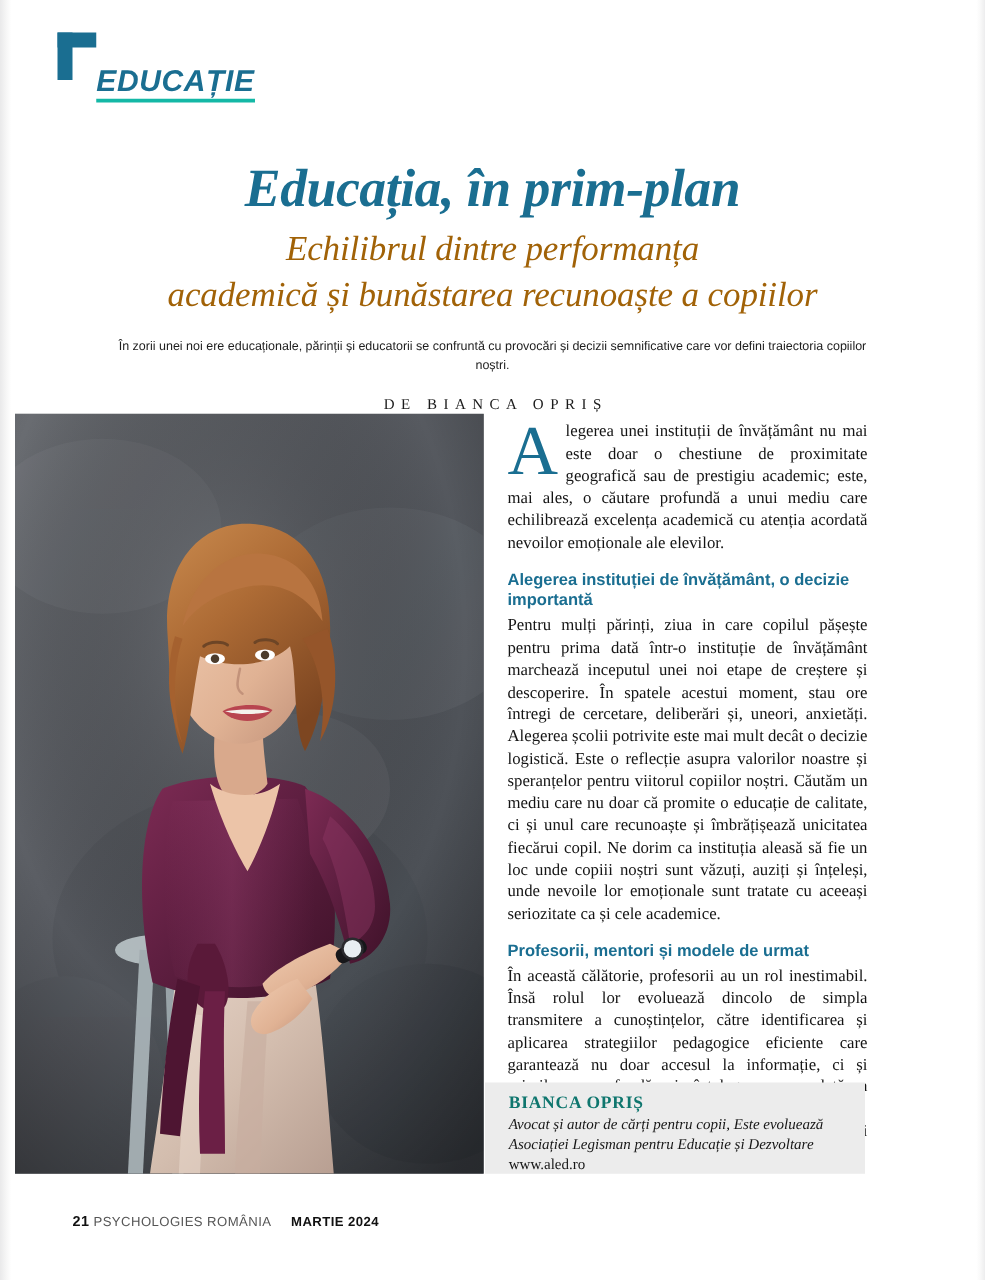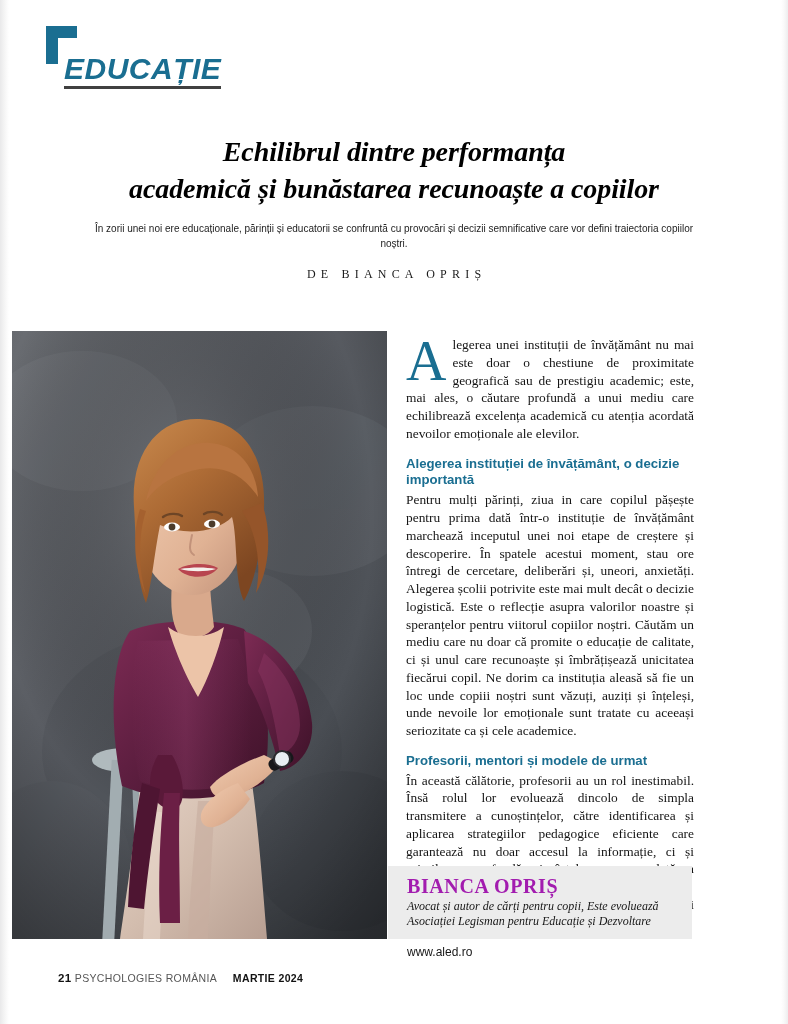--- a/index.html
+++ b/index.html
@@ -56,30 +56,30 @@
     background: #1a6e91;
   }
   .corner-mark .bar-v {
     position: absolute;
     left: 0; top: 0;
     width: 12px; height: 38px;
     background: #1a6e91;
   }
   .section-label {
     position: absolute;
-    left: 18px;
+    left: 31px;
     top: 27px;
     font-family: "Liberation Sans", sans-serif;
     font-weight: bold;
     font-style: italic;
-    font-size: 30px;
+    font-size: 24px;
     letter-spacing: 0.5px;
     color: #1a6e91;
     white-space: nowrap;
-    border-bottom: 3px solid #404040;
+    border-bottom: 3px solid #14b8a6;
     padding-bottom: 1px;
     line-height: 1.05;
   }
 
   
   .headline-block {
     position: absolute;
     left: 60px;
     top: 128px;
     width: 668px;
@@ -91,24 +91,24 @@
     font-style: italic;
     font-size: 43px;
     line-height: 1.12;
     color: #1a6e91;
     letter-spacing: -0.4px;
     margin: 0;
   }
   .headline-sub {
     font-family: "Liberation Serif", serif;
     font-style: italic;
-    font-weight: bold;
+    font-weight: normal;
     font-size: 28px;
     line-height: 1.33;
-    color: #000000;
+    color: #a16207;
     margin: 5px 0 0 0;
     letter-spacing: -0.1px;
   }
   .deck {
     font-family: "Liberation Sans", sans-serif;
     font-size: 10px;
     line-height: 1.5;
     color: #1d1d1d;
     margin: 14px auto 0 auto;
     width: 625px;
@@ -180,39 +180,39 @@
     top: 866px;
     width: 304px;
     height: 73px;
     background: #ececec;
     box-sizing: border-box;
     padding: 9px 14px 0 19px;
   }
   .bio-name {
     font-family: "Liberation Serif", serif;
     font-weight: bold;
-    font-size: 20px;
+    font-size: 14px;
     letter-spacing: 0.6px;
-    color: #a21caf;
+    color: #0f766e;
     line-height: 1.1;
   }
   .bio-desc {
     font-family: "Liberation Serif", serif;
     font-style: italic;
     font-size: 12px;
     line-height: 1.27;
     color: #161616;
     margin-top: 2px;
   }
   .bio-url {
-    font-family: Liberation Sans, sans-serif;
+    font-family: Liberation Serif, serif;
     font-size: 12px;
     color: #161616;
     line-height: 1.25;
-    margin-top: 16px;
+    margin-top: 1px;
   }
 
   
   .footer {
     position: absolute;
     left: 58px;
     top: 972px;
     font-family: "Liberation Sans", sans-serif;
     font-size: 10.5px;
     letter-spacing: 0.35px;
@@ -233,20 +233,21 @@
 
   <div class="masthead">
     <div class="corner-mark">
       <div class="bar-h"></div>
       <div class="bar-v"></div>
     </div>
     <div class="section-label">EDUCAȚIE</div>
   </div>
 
   <div class="headline-block">
+    <h1 class="headline-main">Educația, în prim-plan</h1>
     <div class="headline-sub">
       <div>Echilibrul dintre performanța</div>
       <div>academică și bunăstarea recunoaște a copiilor</div>
     </div>
     <div class="deck">În zorii unei noi ere educaționale, părinții și educatorii se confruntă cu provocări și decizii semnificative care vor defini traiectoria copiilor noștri.</div>
     <div class="byline">DE BIANCA OPRIȘ</div>
   </div>
 
   <div class="photo">
     <svg width="375" height="608" viewBox="0 0 375 608" xmlns="http://www.w3.org/2000/svg" role="img" aria-label="portrait photograph">

